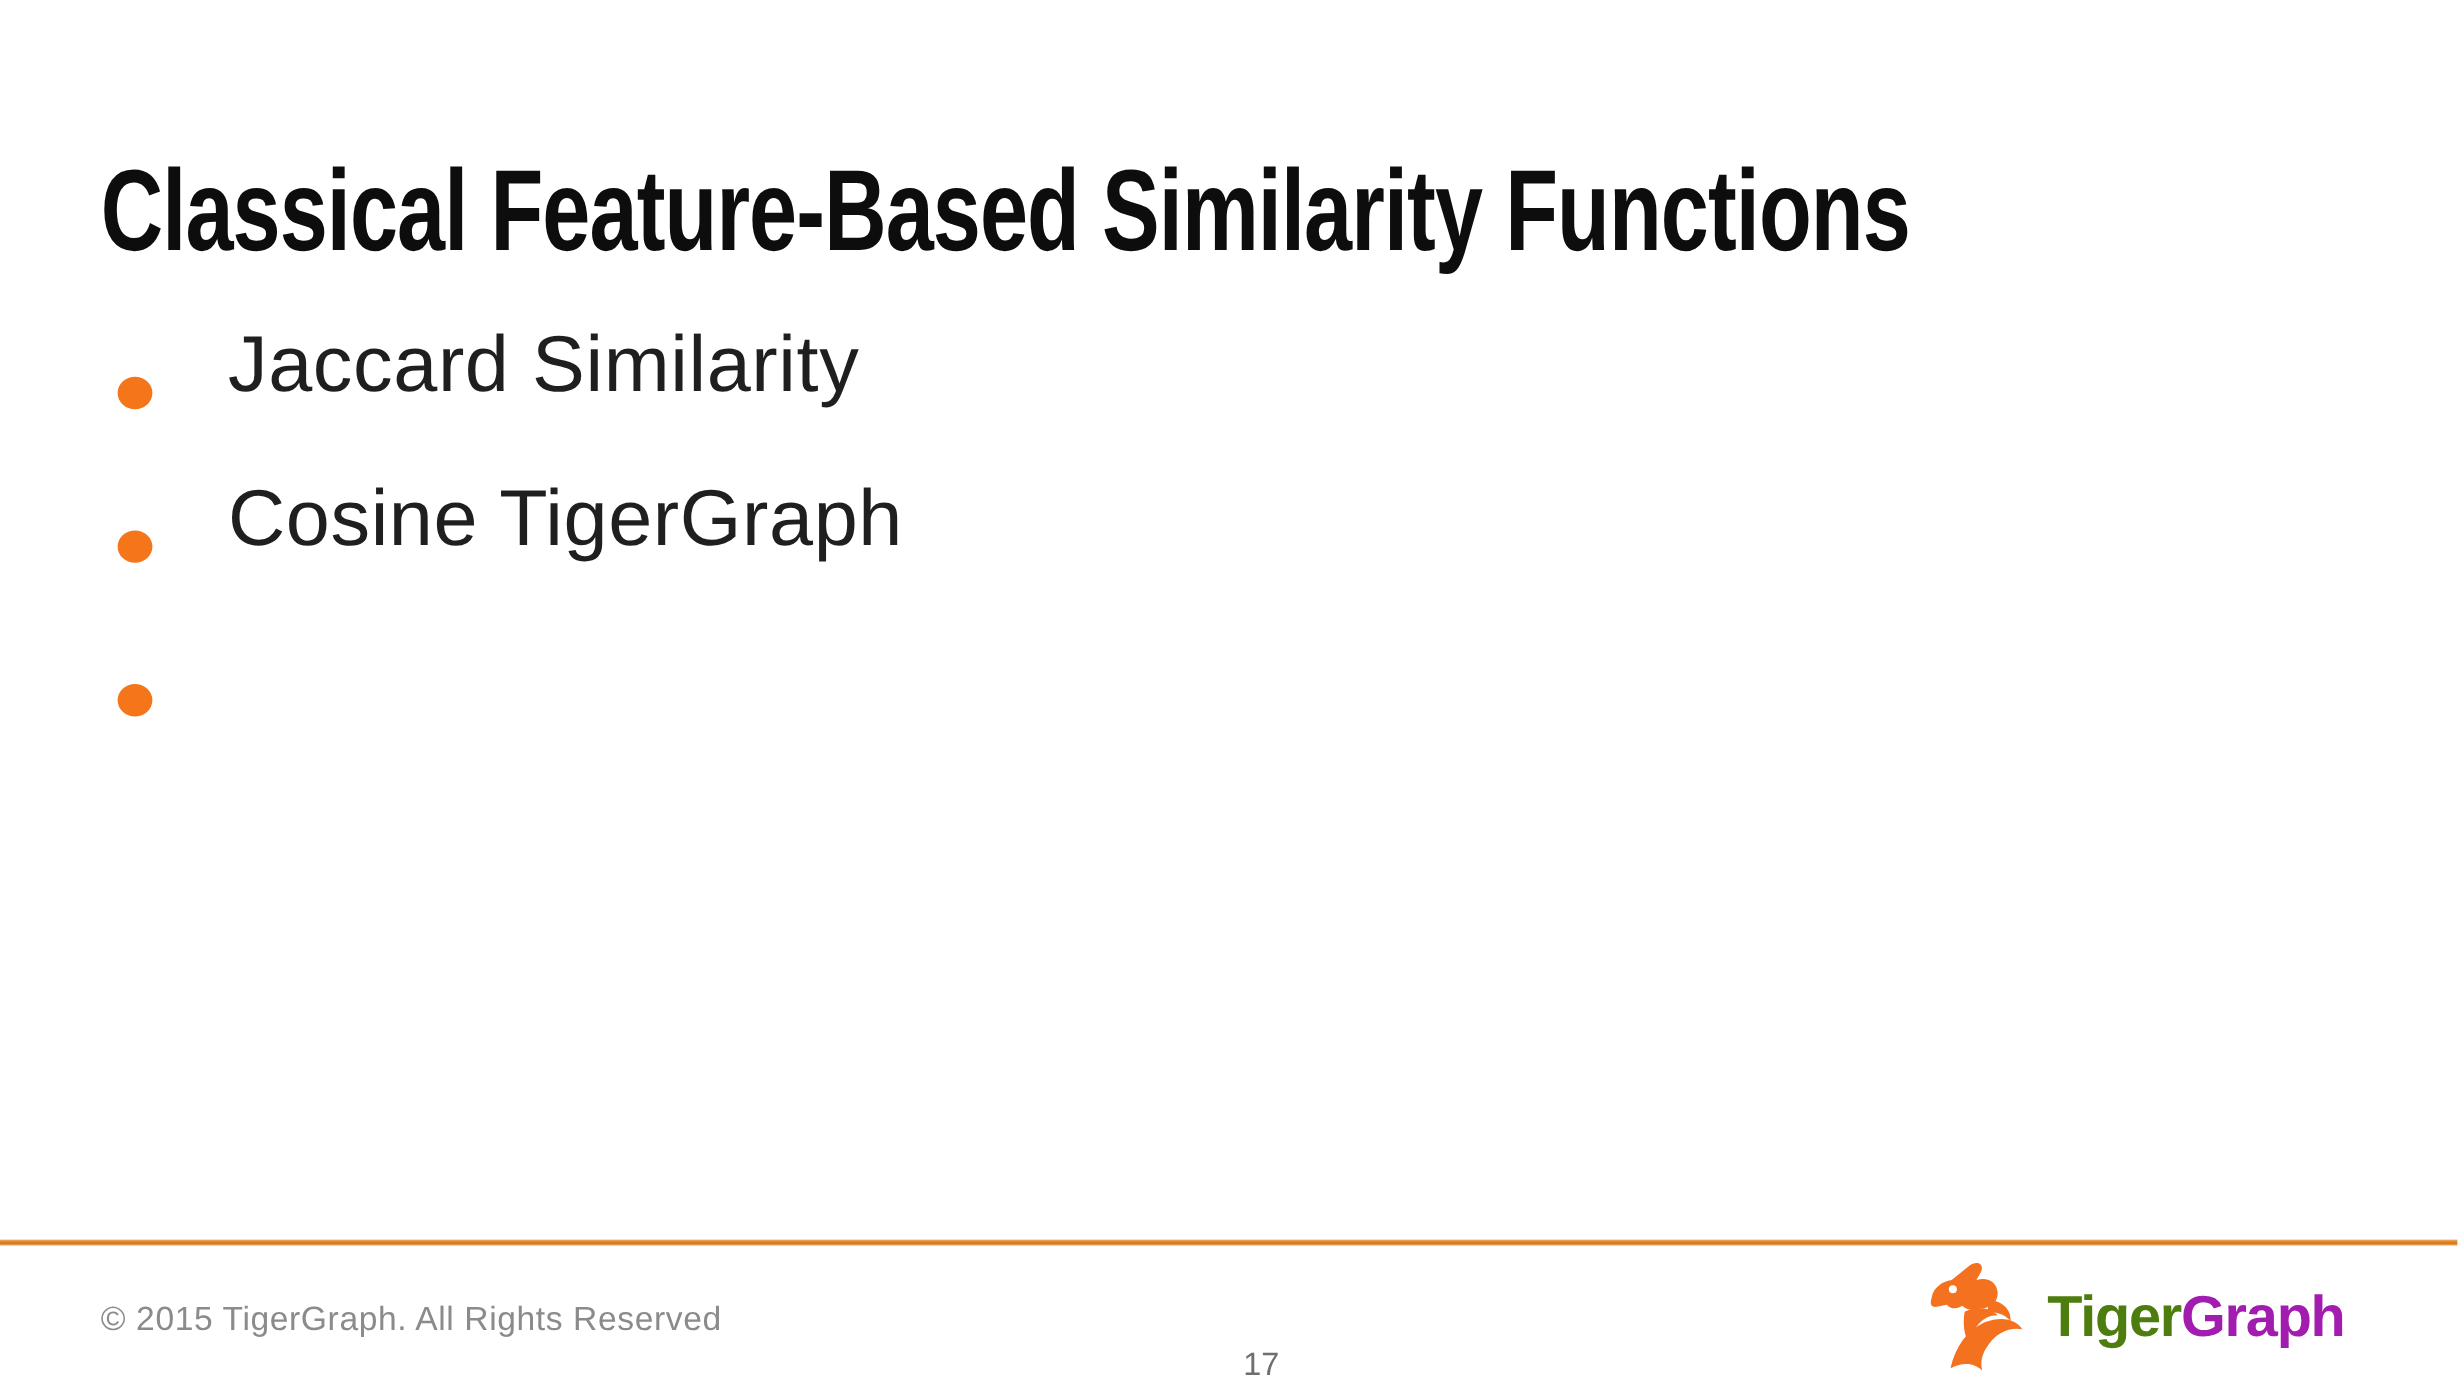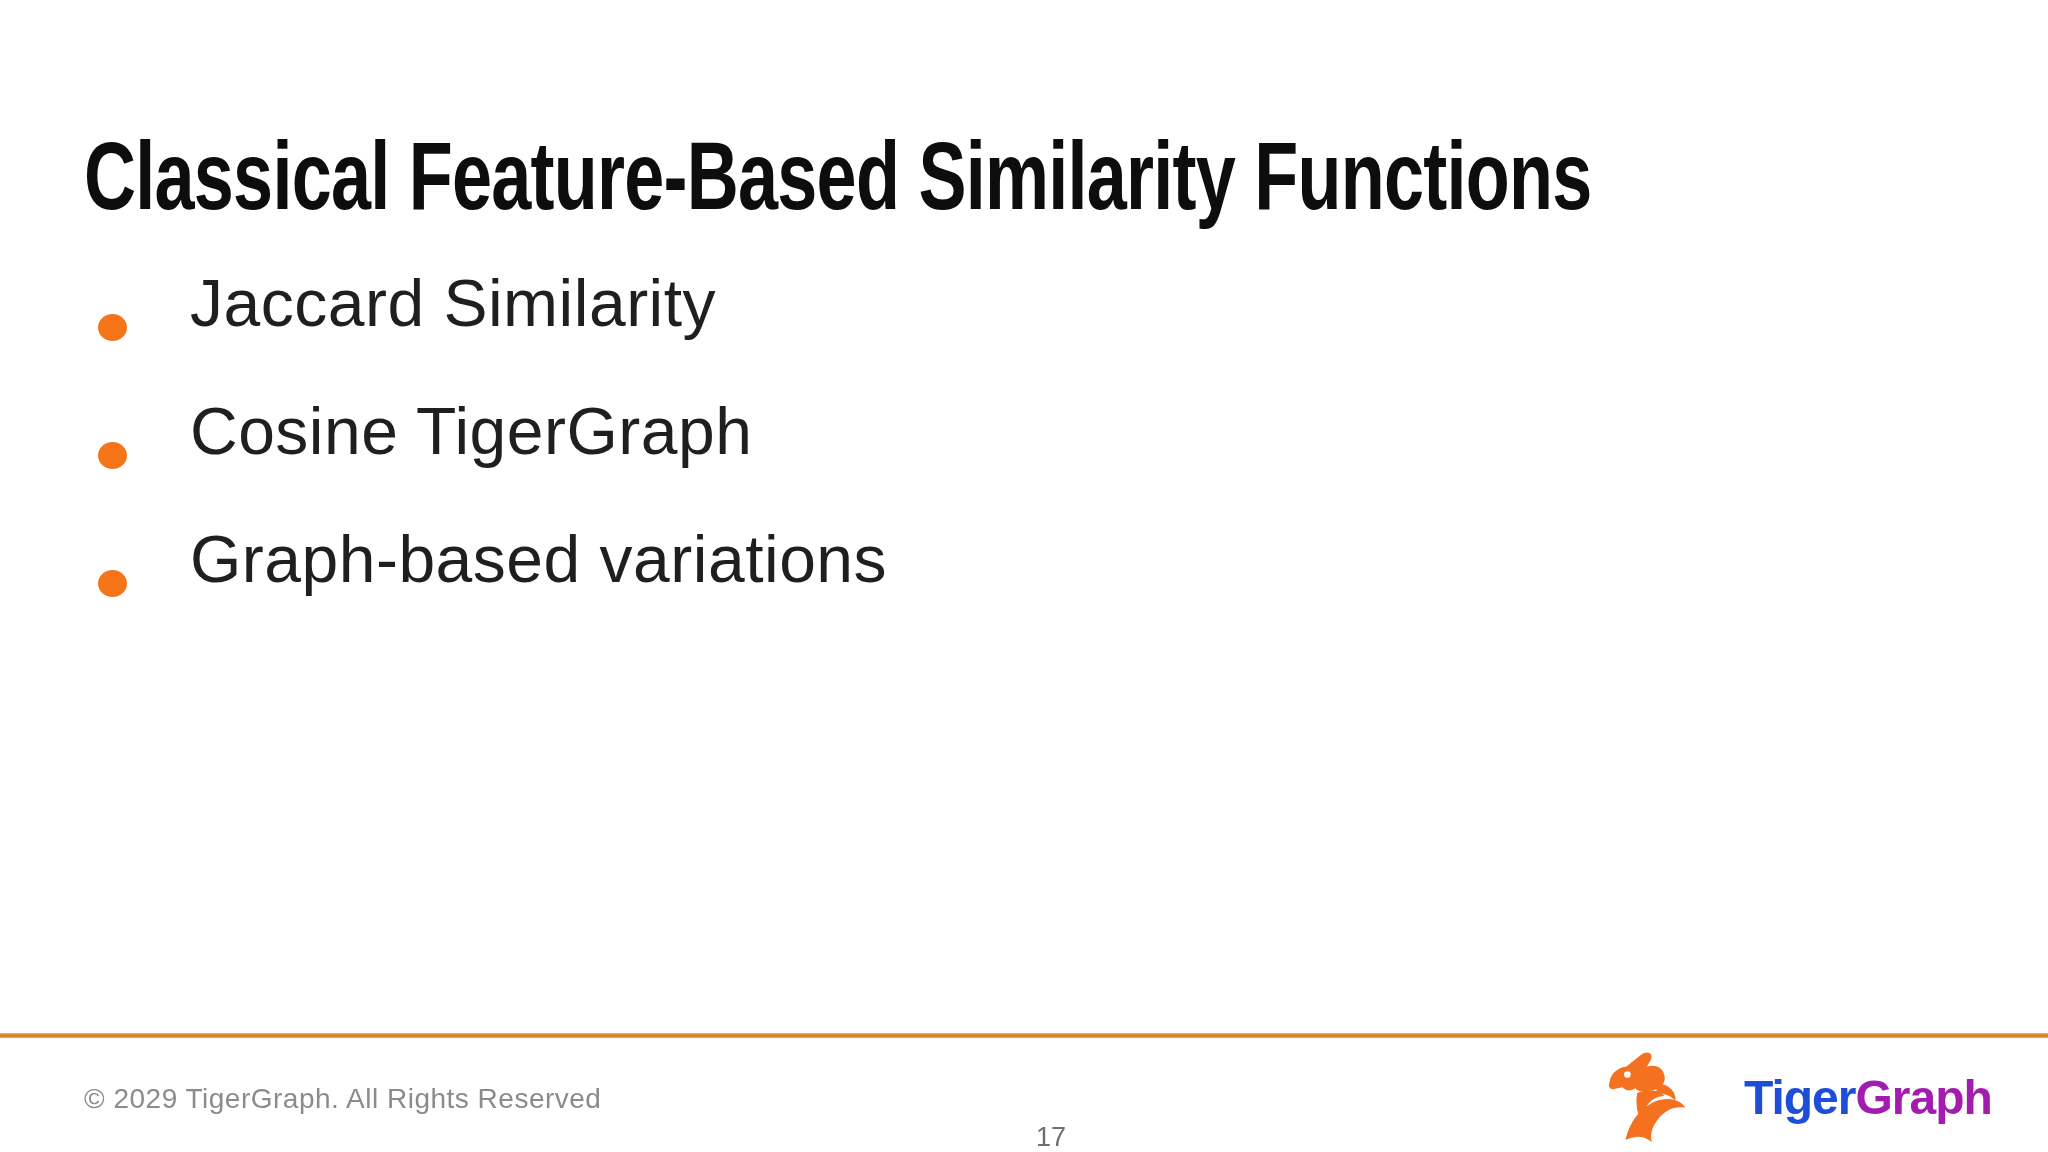--- a/index.html
+++ b/index.html
@@ -97,48 +97,47 @@
     height: 98px;
     flex: 0 0 auto;
     margin-right: 10px;
   }
   .wordmark {
     font-size: 48px;
     font-weight: bold;
     letter-spacing: -1px;
     white-space: nowrap;
   }
-  .wordmark .tiger { color: #1d4ed8; margin-left: 38px; }
+  .wordmark .tiger { color: #4d7c0f; }
   .wordmark .graph { color: #a21caf; }
 </style>
 </head>
 <body>
 
 <div class="slide">
 
   <h1 class="title">Classical Feature-Based Similarity Functions</h1>
 
   <div class="bullets">
     <div class="bullet-row">
       <span class="bullet-dot"></span>
       <span class="bullet-label">Jaccard Similarity</span>
     </div>
     <div class="bullet-row">
       <span class="bullet-dot"></span>
       <span class="bullet-label">Cosine TigerGraph</span>
     </div>
     <div class="bullet-row">
       <span class="bullet-dot"></span>
-      <span class="bullet-label">Graph-based variations</span>
     </div>
   </div>
 
   <div class="footer-divider"></div>
 
-  <div class="copyright">© 2029 TigerGraph. All Rights Reserved</div>
+  <div class="copyright">© 2015 TigerGraph. All Rights Reserved</div>
 
   <div class="page-number">17</div>
 
   <div class="logo">
     <svg class="logo-icon" viewBox="0 0 100 100" xmlns="http://www.w3.org/2000/svg">
       <g fill="#F4711F">
 
         <path d="M13 34 C14 26 22 20 30 19 L45 7 C51 2 58 5 55 12 L51 19
                  C61 16 68 21 69 29 C70 36 65 41 58 43 L50 44
                  C46 45 42 44 39 41 C35 44 29 44 26 40 L16 42

